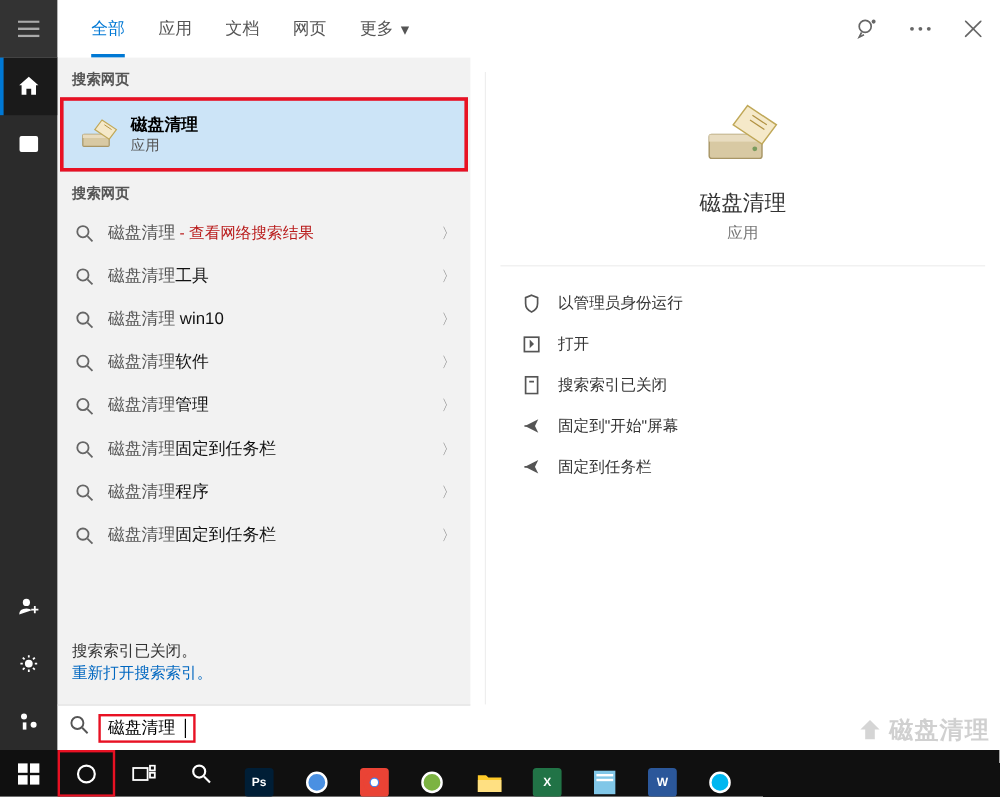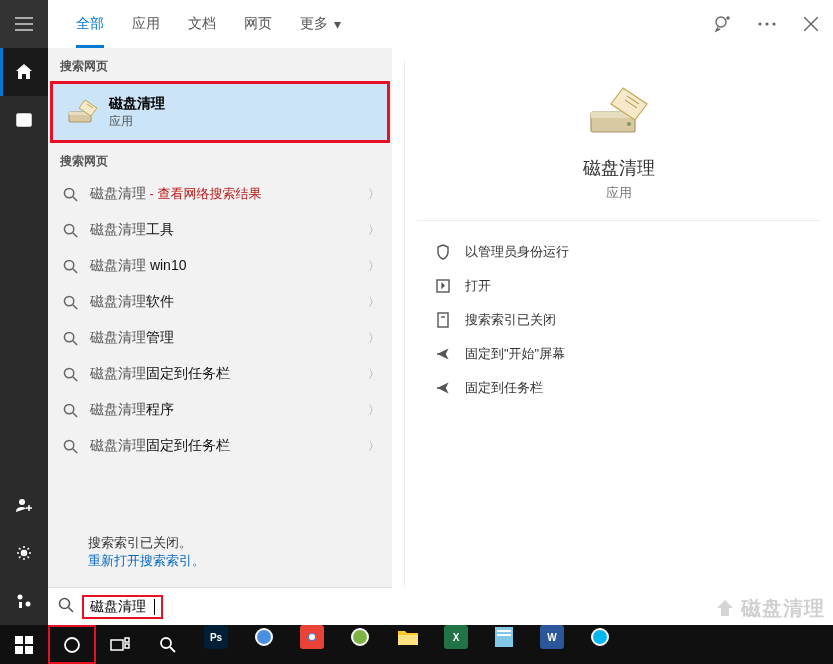--- a/index.html
+++ b/index.html
@@ -31,21 +31,21 @@
     .best-match-text .subtitle { font-size: 12px; color: #555; }
     
     .web-item { display: flex; align-items: center; padding: 9px 12px; cursor: pointer; position: relative; }
     .web-item .search-icon { width: 20px; display: flex; justify-content: center; margin-right: 10px; }
     .web-item .text { flex: 1; font-size: 14px; color: #333; }
     .web-item .text .base { color: #555; }
     .web-item .text .bold { font-weight: 400; color: #111; }
     .web-item .text .suffix { color: #b91c1c; font-size: 13px; }
     .web-item .chevron { color: #888; font-size: 12px; }
     
-    .index-notice { padding: 10px 12px; font-size: 13px; margin-left: 28px; }
+    .index-notice { padding: 10px 12px; font-size: 13px; }
     .index-notice .line1 { color: #333; }
     .index-notice .line2 { color: #0067c0; cursor: pointer; }
     
     .search-box-row { position: absolute; left: 48px; width: 344px; bottom: 39px; height: 38px; background: #fff; border-top: 1px solid #ddd; display: flex; align-items: center; padding: 0 10px; }
     .search-box-row .search-icon-box { margin-right: 8px; }
     .search-input-wrap { border: 2px solid #e81123; padding: 2px 6px; display: inline-flex; align-items: center; }
     .search-input { border: none; outline: none; font-size: 14px; width: 64px; }
     .cursor-line { width: 1px; height: 16px; background: #000; }
     
     .detail-panel { position: absolute; top: 60px; left: 404px; right: 0; bottom: 77px; background: #fff; border-left: 1px solid #eee; }
@@ -53,21 +53,21 @@
     .detail-icon { display: inline-block; margin-bottom: 12px; }
     .detail-title { font-size: 18px; color: #333; margin-bottom: 4px; }
     .detail-sub { font-size: 13px; color: #777; }
     .detail-actions { padding: 14px 8px; }
     .action-item { display: flex; align-items: center; padding: 8px 18px; cursor: pointer; font-size: 13px; color: #333; }
     .action-item .action-icon { width: 24px; display: flex; justify-content: center; margin-right: 10px; color: #555; }
     
     .taskbar { position: absolute; bottom: 0; left: 0; right: 0; height: 39px; background: #101010; display: flex; align-items: center; }
     .tb-item { width: 48px; height: 39px; display: flex; align-items: center; justify-content: center; cursor: pointer; }
     .tb-item.highlighted { border: 2px solid #e81123; }
-    .tb-app { width: 48px; height: 39px; display: flex; align-items: flex-start; justify-content: center; cursor: pointer; }
+    .tb-app { width: 48px; height: 39px; display: flex; align-items: flex-end; justify-content: center; cursor: pointer; }
     .tb-app-icon { width: 24px; height: 24px; border-radius: 3px; display: flex; align-items: center; justify-content: center; font-size: 10px; font-weight: bold; color: #fff; }
     
     .watermark { position: absolute; right: 8px; bottom: 42px; font-size: 20px; font-weight: bold; color: rgba(120,120,120,0.35); letter-spacing: 1px; pointer-events: none; display: flex; align-items: center; }
     .watermark svg { margin-right: 2px; opacity: 0.35; }
     
     .disk-svg-small { display: inline-block; }
   </style>
 </head>
 <body>
 

